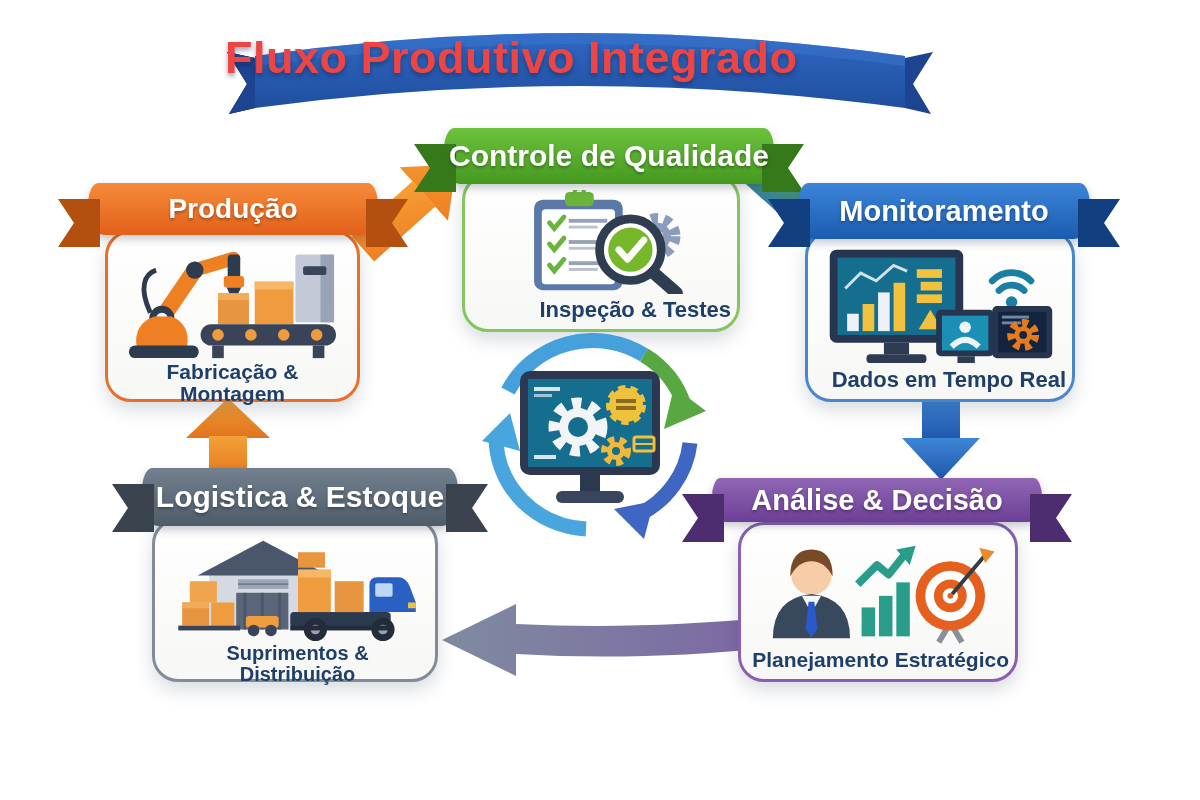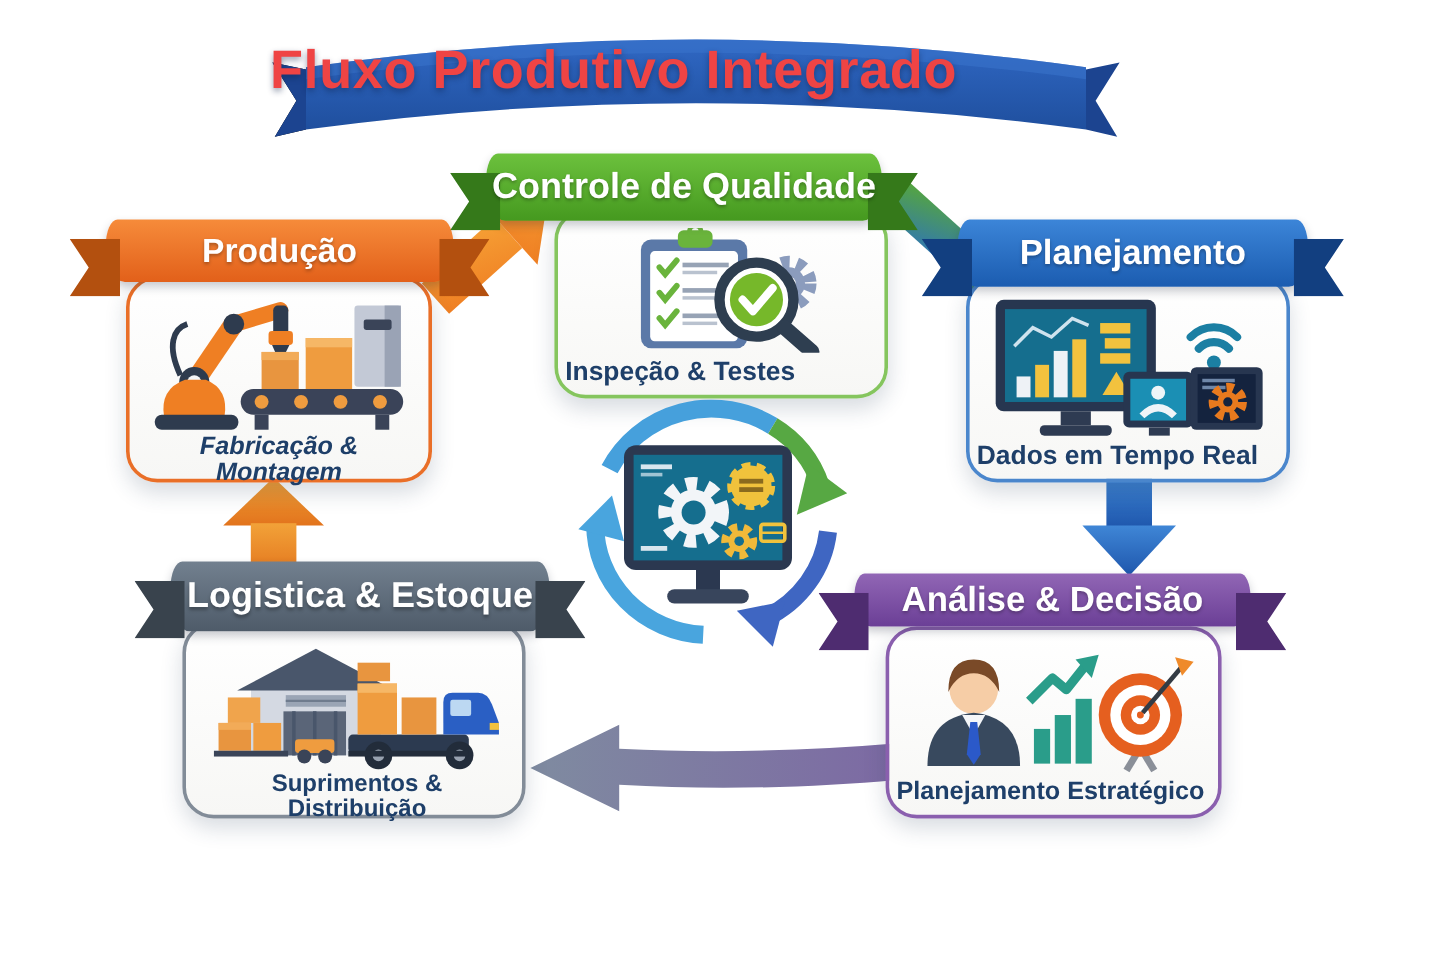--- a/index.html
+++ b/index.html
@@ -15,34 +15,34 @@
   
   .ribbon{position:absolute;z-index:3;display:flex;align-items:center;justify-content:center;
           font-weight:800;color:#fff;text-shadow:0 2px 3px rgba(0,0,0,.3);
           border-radius:10px 10px 16px 16px / 22px 22px 30px 30px;
           box-shadow:0 4px 8px rgba(30,40,60,.25);}
   .ribbon::before,.ribbon::after{content:"";position:absolute;top:16px;width:42px;height:48px;z-index:-1;}
   .ribbon::before{left:-30px;clip-path:polygon(0 0,100% 0,100% 100%,0 100%,38% 50%);}
   .ribbon::after{right:-30px;clip-path:polygon(0 0,100% 0,62% 50%,100% 100%,0 100%);}
   .stage-box{position:absolute;z-index:2;background:linear-gradient(180deg,#ffffff,#f7f7f5);
              border-radius:26px;box-shadow:0 8px 18px rgba(40,60,90,.18);
-             display:flex;flex-direction:column;align-items:flex-start;justify-content:space-between;
+             display:flex;flex-direction:column;align-items:flex-end;justify-content:space-between;
              padding:10px 6px 8px 6px;box-sizing:border-box;}
   .caption{font-weight:700;color:#1e3f69;text-align:center;line-height:1.05;}
   .icon-wrap{flex:1;display:flex;align-items:center;justify-content:center;width:100%;}
   .arrow{position:absolute;z-index:1;}
 
   
   #rb-producao{left:88px;top:183px;width:290px;height:52px;font-size:28px;
                background:linear-gradient(180deg,#f68b3a,#e2601a);}
   #rb-producao::before,#rb-producao::after{background:#b3500f;}
-  #bx-producao{left:105px;top:230px;width:255px;height:172px;border:3px solid #e96f28;font-style:italic;}
+  #bx-producao{left:105px;top:230px;width:255px;height:172px;border:3px solid #e96f28;}
   #bx-producao .caption{font-size:21px;}
 
-  #rb-qualidade{left:405px;top:128px;width:330px;height:56px;font-size:30px;
+  #rb-qualidade{left:444px;top:128px;width:330px;height:56px;font-size:30px;
                 background:linear-gradient(180deg,#6cc13d,#45991f);}
   #rb-qualidade::before,#rb-qualidade::after{background:#35791a;}
   #bx-qualidade{left:462px;top:174px;width:278px;height:158px;border:3px solid #85c55e;}
   #bx-qualidade .caption{font-size:22px;}
 
   #rb-monitoramento{left:798px;top:183px;width:292px;height:56px;font-size:29px;
                     background:linear-gradient(180deg,#3c85d8,#1b5cb0);}
   #rb-monitoramento::before,#rb-monitoramento::after{background:#123f80;}
   #bx-monitoramento{left:805px;top:230px;width:270px;height:172px;border:3px solid #4a86cc;}
   #bx-monitoramento .caption{font-size:22px;}
@@ -143,21 +143,21 @@
           <circle cx="168" cy="48" r="6" fill="#fdfdfd"></circle>
         <circle cx="140" cy="62" r="32" fill="#ffffff" stroke="#2e3e50" stroke-width="9"></circle>
         <circle cx="140" cy="62" r="23" fill="#76b82a"></circle>
         <path d="M128,62 l9,10 l17,-20" stroke="#ffffff" stroke-width="7" fill="none" stroke-linecap="round" stroke-linejoin="round"></path>
         <line x1="164" y1="86" x2="188" y2="107" stroke="#2e3e50" stroke-width="13" stroke-linecap="round"></line>
       </svg>
     </div>
     <div class="caption">Inspeção &amp; Testes</div>
   </div>
 
-  <div id="rb-monitoramento" class="ribbon">Planejamento</div>
+  <div id="rb-monitoramento" class="ribbon">Monitoramento</div>
   <div id="bx-monitoramento" class="stage-box">
     <div class="icon-wrap">
       <svg width="240" height="118" viewBox="0 0 244 122">
         <rect x="8" y="4" width="138" height="96" rx="7" fill="#273650"></rect>
         <rect x="16" y="12" width="122" height="80" fill="#156e8e"></rect>
         <polyline points="24,44 40,28 56,36 74,20 88,26" stroke="#cfe3ee" stroke-width="3" fill="none"></polyline>
         <rect x="26" y="70" width="12" height="18" fill="#eef2f6"></rect>
         <rect x="42" y="60" width="12" height="28" fill="#f2c23e"></rect>
         <rect x="58" y="48" width="12" height="40" fill="#eef2f6"></rect>
         <rect x="74" y="38" width="12" height="50" fill="#f2c23e"></rect>

